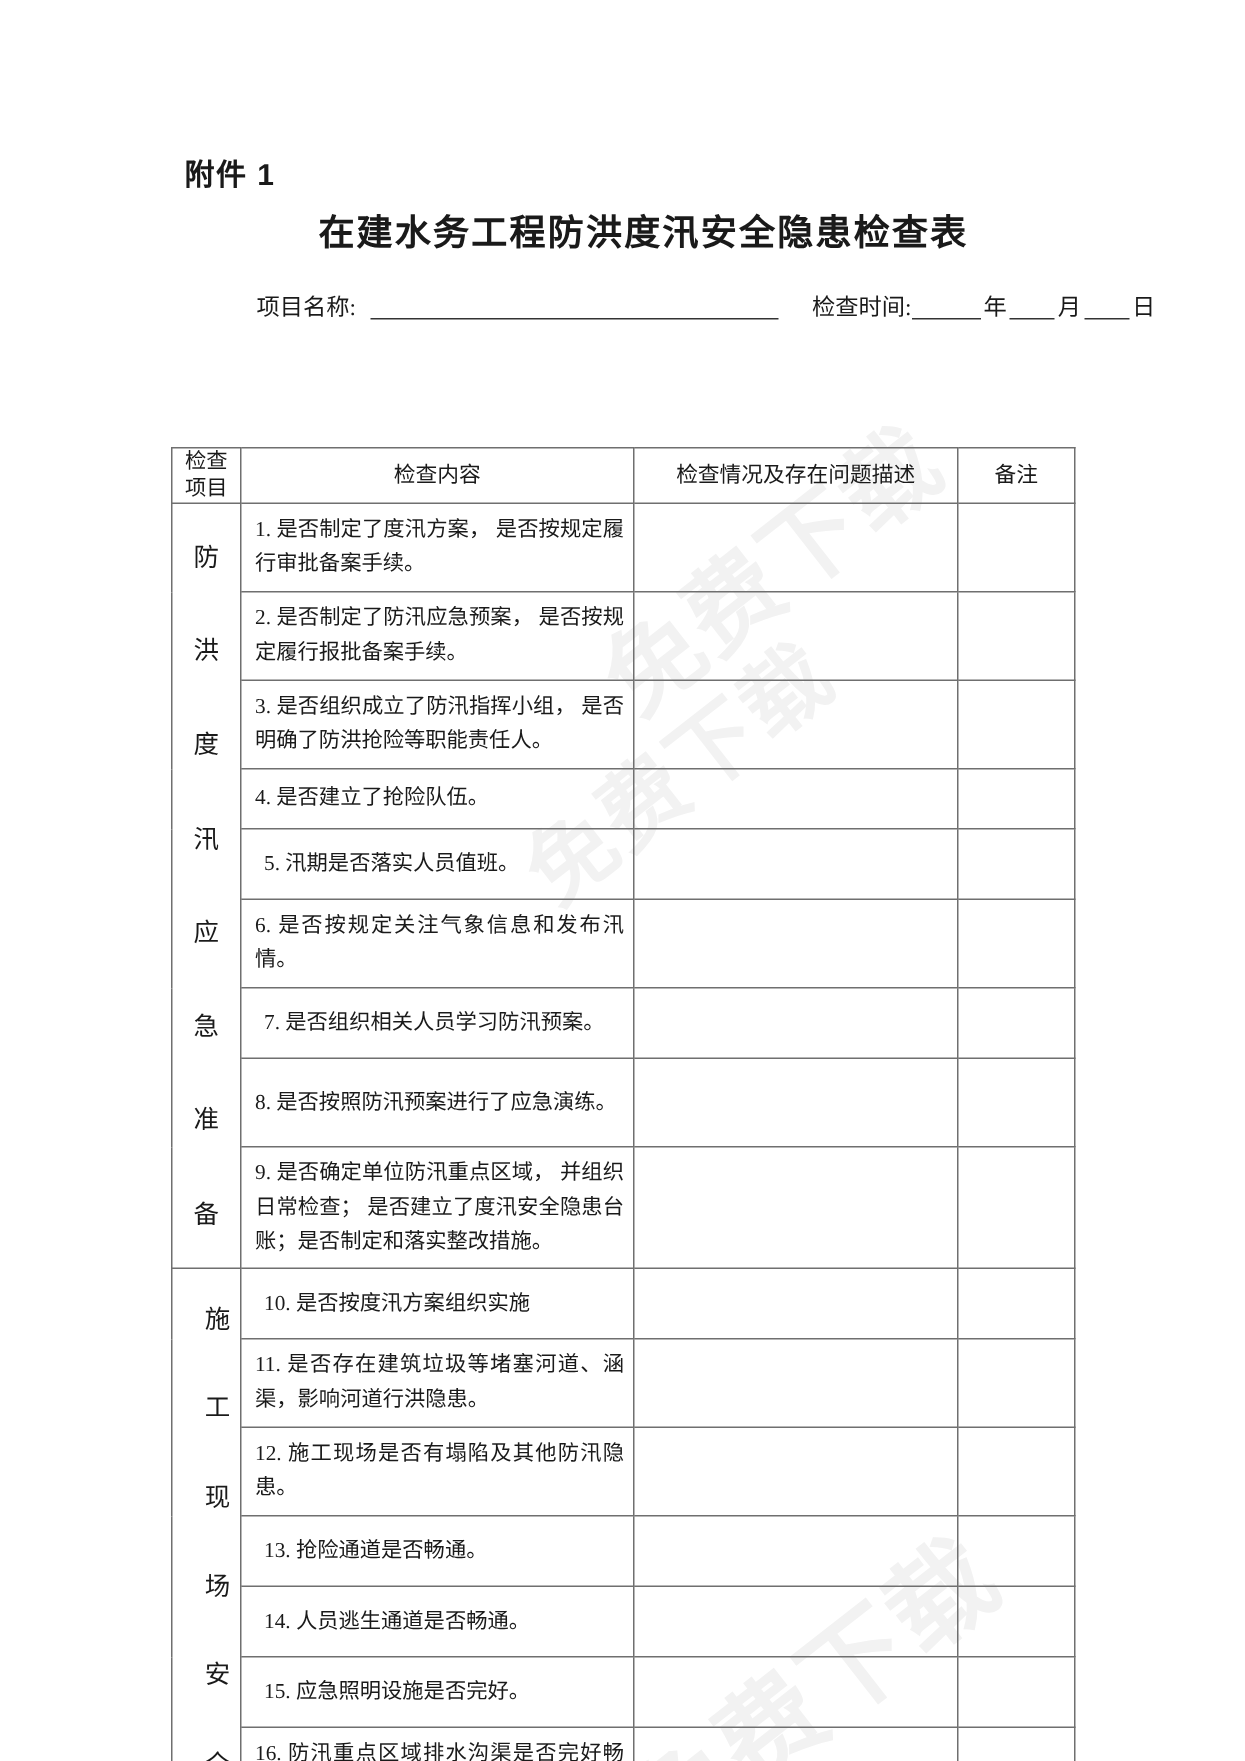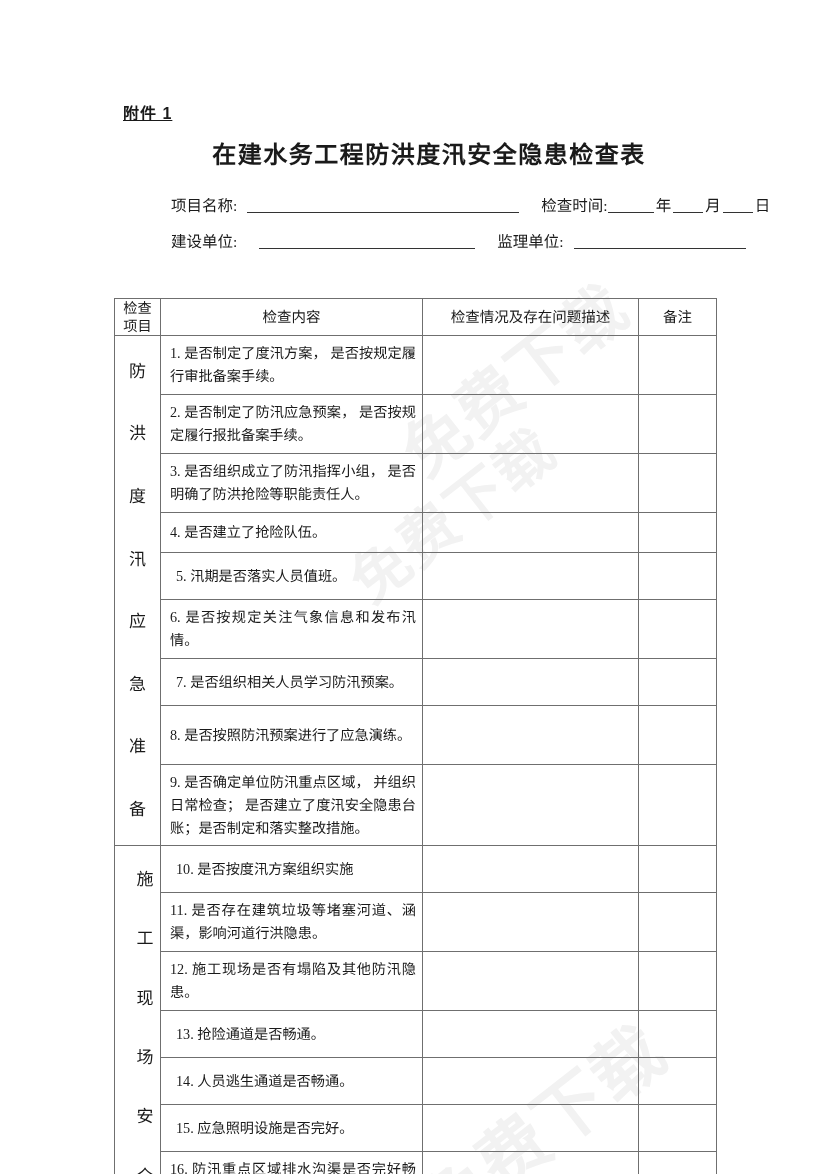--- a/index.html
+++ b/index.html
@@ -46,25 +46,24 @@
     width: 830px;
     height: 1174px;
     box-sizing: border-box;
     padding: 0;
   }
 
   .attachment-label {
     position: absolute;
     left: 123px;
     top: 100px;
-    font-size: 16px;
+    font-size: 20px;
     font-weight: 700;
     font-family: "Liberation Sans", "DejaVu Sans", sans-serif;
     letter-spacing: 1px;
-    text-decoration: underline;
   }
 
   .doc-title {
     position: absolute;
     left: 0;
     right: 0;
     top: 135px;
     text-align: center;
     font-size: 24px;
     font-weight: 700;
@@ -197,29 +196,20 @@
       <span class="gap-md"></span>
       <span class="form-label">检查时间:</span>
       <span class="ul w-year"></span>
       <span class="unit-char">年</span>
       <span class="ul w-month"></span>
       <span class="unit-char">月</span>
       <span class="ul w-day"></span>
       <span class="unit-char">日</span>
     </div>
 
-    <div class="form-row">
-      <span class="form-label">建设单位:</span>
-      <span class="gap-md"></span>
-      <span class="ul w-build"></span>
-      <span class="gap-md"></span>
-      <span class="form-label">监理单位:</span>
-      <span class="gap-sm"></span>
-      <span class="ul w-super"></span>
-    </div>
 
 
   </div>
 
   <table class="check-table">
     <colgroup>
       <col class="col-cat">
       <col class="col-cont">
       <col class="col-desc">
       <col class="col-note">

